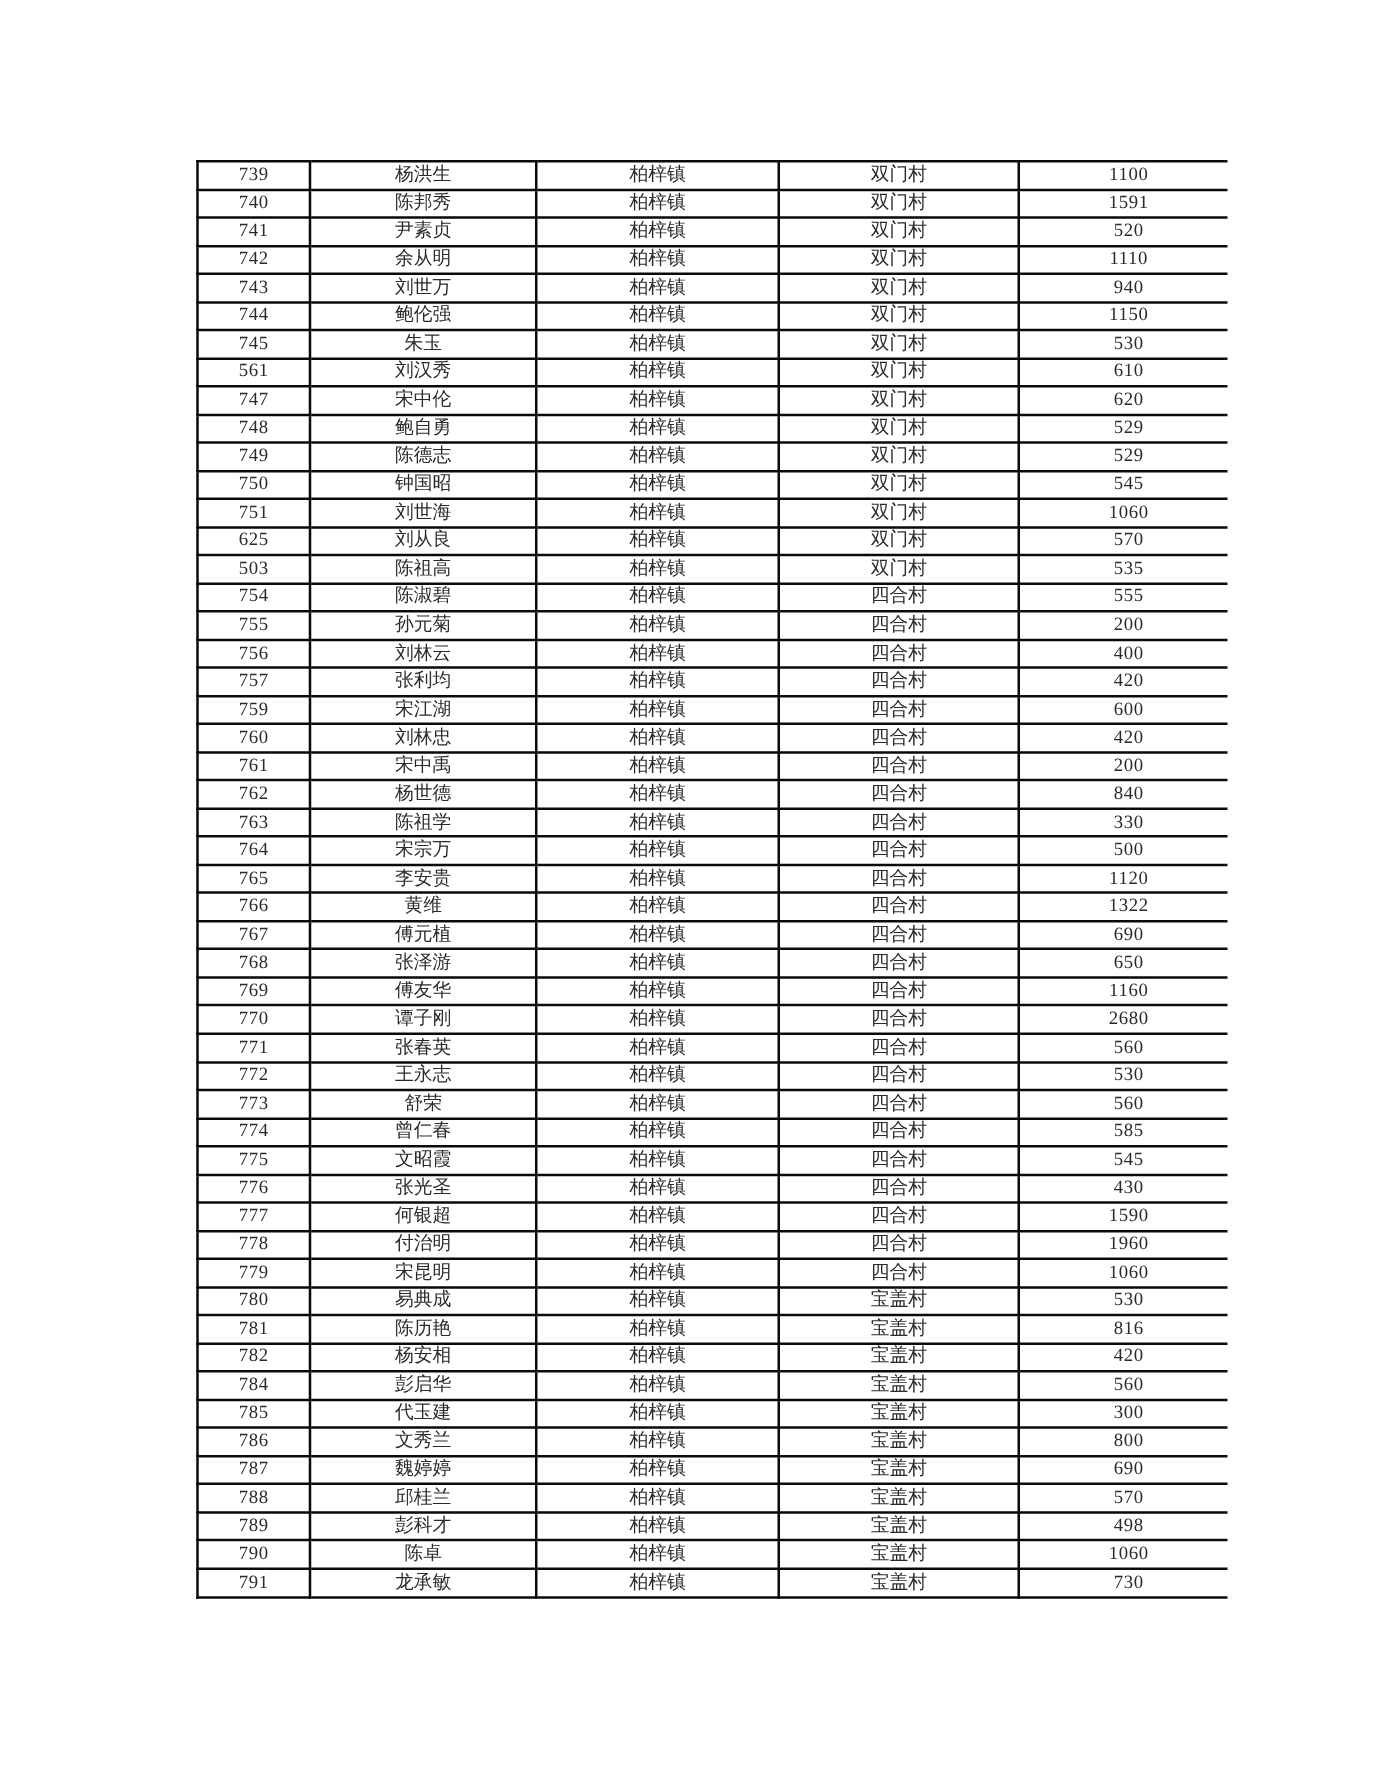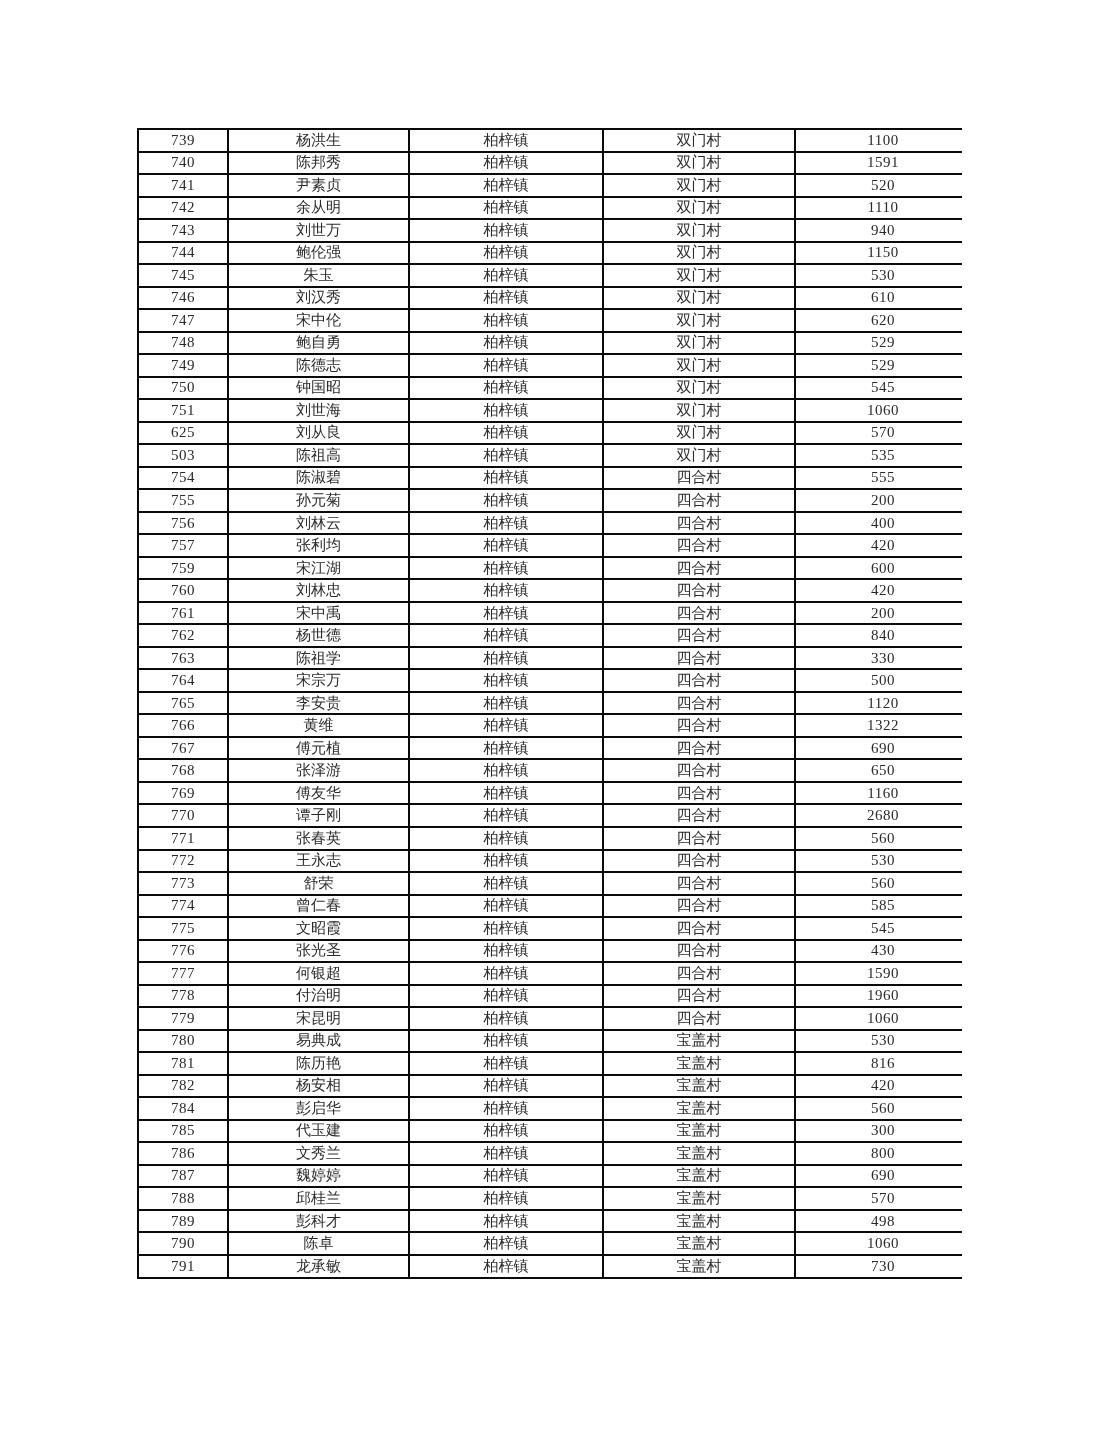--- a/index.html
+++ b/index.html
@@ -6,20 +6,21 @@
   html, body {
     background: #ffffff;
     font-family: "Liberation Serif", "DejaVu Serif", serif;
   }
   .page {
     position: relative;
     width: 962px;
     height: 1430px;
     background: #ffffff;
     overflow: hidden;
+    margin-left: 20px;
   }
   table.roster {
     position: absolute;
     left: 137px;
     top: 128px;
     width: 833px;
     height: 1151px;
     border-collapse: collapse;
     table-layout: fixed;
   }
@@ -105,21 +106,21 @@
           <td data-name="cell-amount">1150</td>
         </tr>
         <tr data-name="table-row">
           <td data-name="cell-id">745</td>
           <td data-name="cell-name">朱玉</td>
           <td data-name="cell-town">柏梓镇</td>
           <td data-name="cell-village">双门村</td>
           <td data-name="cell-amount">530</td>
         </tr>
         <tr data-name="table-row">
-          <td data-name="cell-id">746</td>
+          <td data-name="cell-id">561</td>
           <td data-name="cell-name">刘汉秀</td>
           <td data-name="cell-town">柏梓镇</td>
           <td data-name="cell-village">双门村</td>
           <td data-name="cell-amount">610</td>
         </tr>
         <tr data-name="table-row">
           <td data-name="cell-id">747</td>
           <td data-name="cell-name">宋中伦</td>
           <td data-name="cell-town">柏梓镇</td>
           <td data-name="cell-village">双门村</td>

